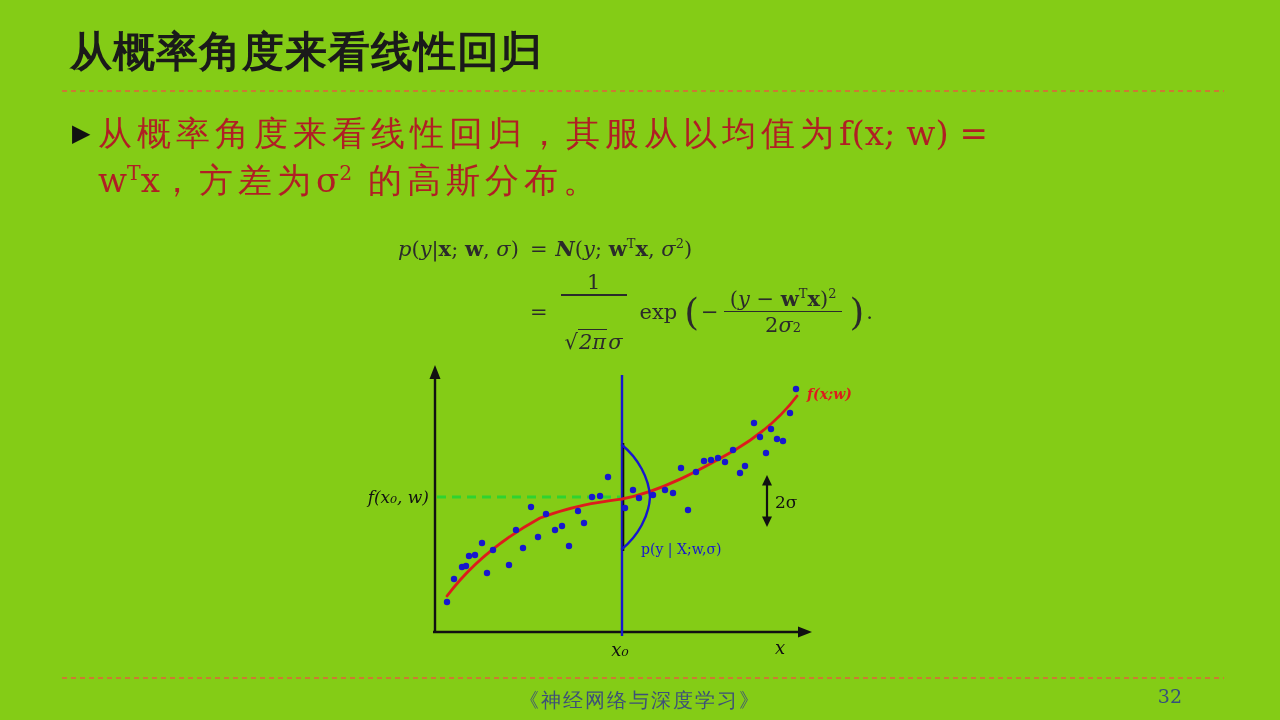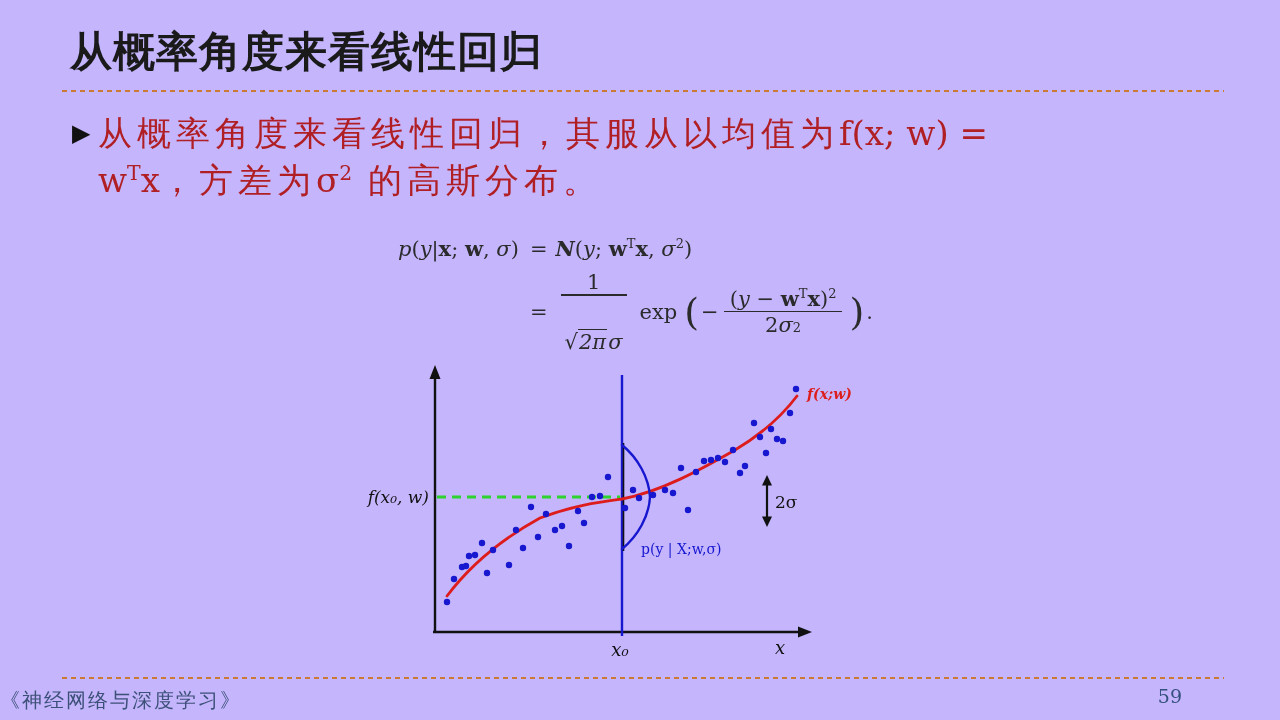--- a/index.html
+++ b/index.html
@@ -1,16 +1,16 @@
 <!DOCTYPE html>
 <html><head>
 <meta charset="utf-8">
 <style>
   html,body{margin:0;padding:0;background:#ffffff;}
-  .slide{position:relative;width:1280px;height:720px;background:#c4b5fd;overflow:hidden;
+  .slide{position:relative;width:1280px;height:720px;background:#84cc16;overflow:hidden;
          font-family:"Liberation Sans",sans-serif;}
   
   .title{position:absolute;left:70px;top:24px;margin:0;font-size:42px;font-weight:700;
          color:#1a1a1a;letter-spacing:1px;font-family:"Liberation Sans",sans-serif;}
   
   .rule{position:absolute;left:62px;right:56px;height:2px;
         background:repeating-linear-gradient(90deg,#cc7a33 0 5px,transparent 5px 9px);}
   .rule-top{top:90px;}
   .rule-bottom{top:677px;}
   
@@ -41,21 +41,21 @@
   .seg-r{font-style:normal;}
   .seg-i{font-style:italic;}
   .seg-b{font-weight:bold;font-style:normal;}
   .seg-cal{font-style:italic;font-weight:bold;}
   sup.seg-sup{font-size:0.62em;font-style:normal;}
   
   .figure{position:absolute;left:330px;top:355px;width:530px;height:310px;overflow:visible;}
   .fig-label{font-family:"DejaVu Serif",serif;}
   .it{font-style:italic;}
   
-  .footer-title{position:absolute;left:0;right:0;top:687px;font-size:20px;
+  .footer-title{position:absolute;left:0;right:0;top:687px;text-align:center;font-size:20px;
       letter-spacing:2px;color:#3d5078;font-family:"DejaVu Serif",serif;}
   .page-number{position:absolute;right:98px;top:685px;font-size:19px;color:#35507c;
       font-family:"DejaVu Serif",serif;}
 </style>
 </head>
 <body>
 
 <div class="slide">
 
   <h1 class="title">从概率角度来看线性回归</h1>
@@ -166,15 +166,15 @@
     <text class="fig-label it" x="99" y="148" text-anchor="end" font-size="17" fill="#111111">f(x₀, w)</text>
     <text class="fig-label it" x="290" y="301" text-anchor="middle" font-size="18" fill="#111111">x₀</text>
     <text class="fig-label it" x="450" y="299" text-anchor="middle" font-size="18" fill="#111111">x</text>
     <text class="fig-label it" x="477" y="44" font-size="14" font-weight="bold" fill="#dd1c1c">f(x;w)</text>
     <text class="fig-label" x="311" y="199" font-size="14" fill="#1717cf">p(y | X;w,σ)</text>
     <text class="fig-label" x="445" y="153" font-size="17" fill="#111111">2σ</text>
   </svg>
 
   <div class="rule rule-bottom"></div>
   <div class="footer-title">《神经网络与深度学习》</div>
-  <div class="page-number">59</div>
+  <div class="page-number">32</div>
 
 </div>
 
 </body></html>

